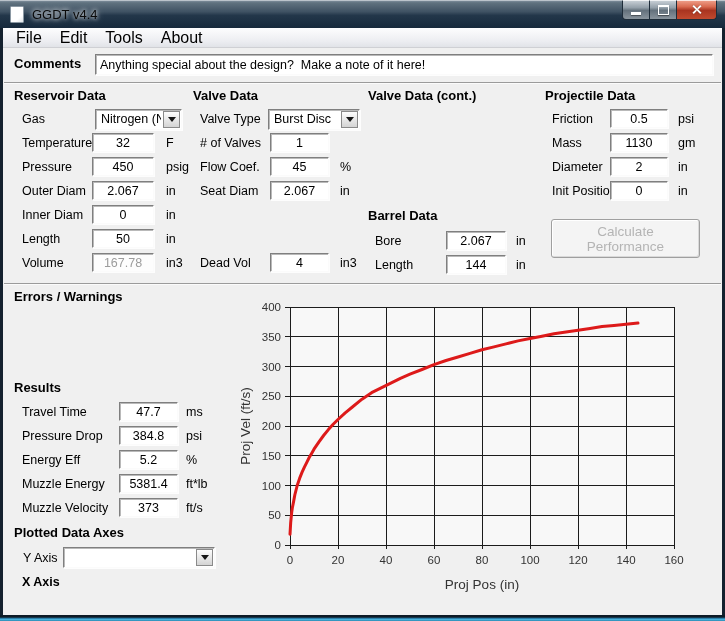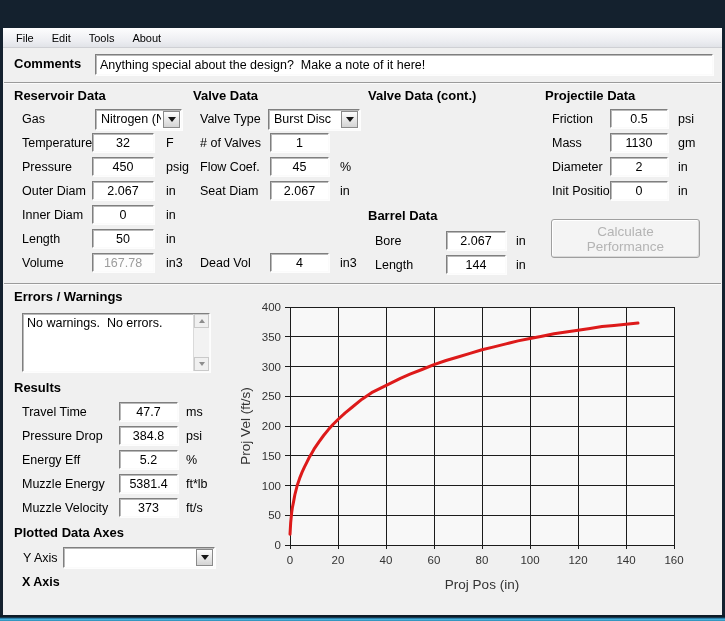--- a/index.html
+++ b/index.html
@@ -24,21 +24,21 @@
   .glyph-min{width:10px;height:3px;background:#fff;margin-top:8px;box-shadow:0 1px 1px rgba(0,0,0,.4);}
   .glyph-max{width:9px;height:7px;border:1px solid #fff;border-top-width:2px;box-shadow:0 1px 1px rgba(0,0,0,.4);}
   .glyph-close{position:relative;width:11px;height:11px;}
   .glyph-close:before,.glyph-close:after{content:"";position:absolute;left:5px;top:0;width:2px;height:11px;
     background:#fff;box-shadow:0 0 1px rgba(0,0,0,.5);}
   .glyph-close:before{transform:rotate(45deg);} .glyph-close:after{transform:rotate(-45deg);}
   
   .menubar{position:absolute;left:3px;top:28px;width:719px;height:20px;
     background:linear-gradient(180deg,#fdfdfe 0%,#ecedf1 70%,#e1e3e8 100%);
     border-bottom:1px solid #cfd0d4;display:flex;align-items:center;padding-left:4px;box-sizing:border-box;}
-  .menu-item{font-size:11px;color:#000;padding:2px 9px;}
+  .menu-item{font-size:16px;color:#000;padding:2px 9px;}
   
   .client{position:absolute;left:3px;top:48px;width:719px;height:567px;background:#f0f0f0;}
   .bottom-edge{position:absolute;left:0;bottom:0;width:725px;height:6px;
     background:linear-gradient(180deg,#0d1b27 0%,#0d1b27 35%,#2d88b5 60%,#55c3ea 82%,#17719c 100%);}
   .etch{position:absolute;left:4px;width:717px;height:0;border-top:1px solid #9b9b9b;border-bottom:1px solid #fbfbfb;}
   
   .hdr{position:absolute;font-size:13px;font-weight:bold;color:#000;}
   .lbl{position:absolute;font-size:12.5px;color:#000;}
   .unit{position:absolute;font-size:12.5px;color:#000;}
   
@@ -75,20 +75,35 @@
   
   .chart{position:absolute;left:238px;top:293px;}
   .tick{font:11.5px "Liberation Sans",sans-serif;fill:#333333;}
   .axis-label{font:13.5px "Liberation Sans",sans-serif;fill:#333333;}
 </style>
 </head>
 <body>
 
 <div class="window">
 
+  <div class="titlebar">
+    <span class="doc-icon"></span>
+    <span class="title-text">GGDT v4.4</span>
+    <div class="winbtns">
+      <div class="wbtn min">
+          <span class="glyph-min"></span>
+        </div>
+      <div class="wbtn max">
+          <span class="glyph-max"></span>
+        </div>
+      <div class="wbtn close">
+          <span class="glyph-close"></span>
+        </div>
+    </div>
+  </div>
 
   <div class="menubar">
     <span class="menu-item">File</span>
     <span class="menu-item">Edit</span>
     <span class="menu-item">Tools</span>
     <span class="menu-item">About</span>
   </div>
 
   <div class="client"></div>
 
@@ -179,31 +194,20 @@
 
   <span class="lbl" style="left:552px;top:184px;">Init Position</span>
   <input class="tbox" style="left: 610px; top: 181px; width: 56px;" value="0">
   <span class="unit" style="left:678px;top:184px;">in</span>
 
   <button class="btn" style="left:551px;top:219px;width:149px;height:39px;">Calculate Performance</button>
 
   <div class="etch" style="top:283px;"></div>
 
   <span class="hdr" style="left:14px;top:289px;">Errors / Warnings</span>
-  <div class="errbox">
-    <div class="errtext">No warnings.  No errors.</div>
-    <div class="vscroll">
-      <div class="sarrow up">
-          <span class="tri-up-sm"></span>
-        </div>
-      <div class="sarrow down">
-          <span class="tri-down-sm"></span>
-        </div>
-    </div>
-  </div>
 
   <span class="hdr" style="left:14px;top:380px;">Results</span>
 
   <span class="lbl" style="left:22px;top:405px;">Travel Time</span>
   <input class="tbox" style="left: 119px; top: 402px; width: 57px;" value="47.7">
   <span class="unit" style="left:186px;top:405px;">ms</span>
 
   <span class="lbl" style="left:22px;top:429px;">Pressure Drop</span>
   <input class="tbox" style="left: 119px; top: 426px; width: 57px;" value="384.8">
   <span class="unit" style="left:186px;top:429px;">psi</span>

